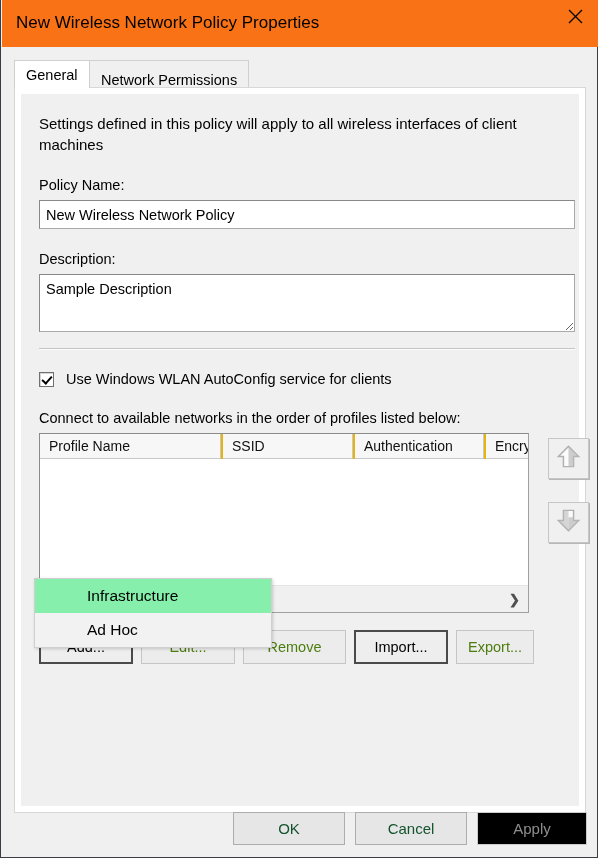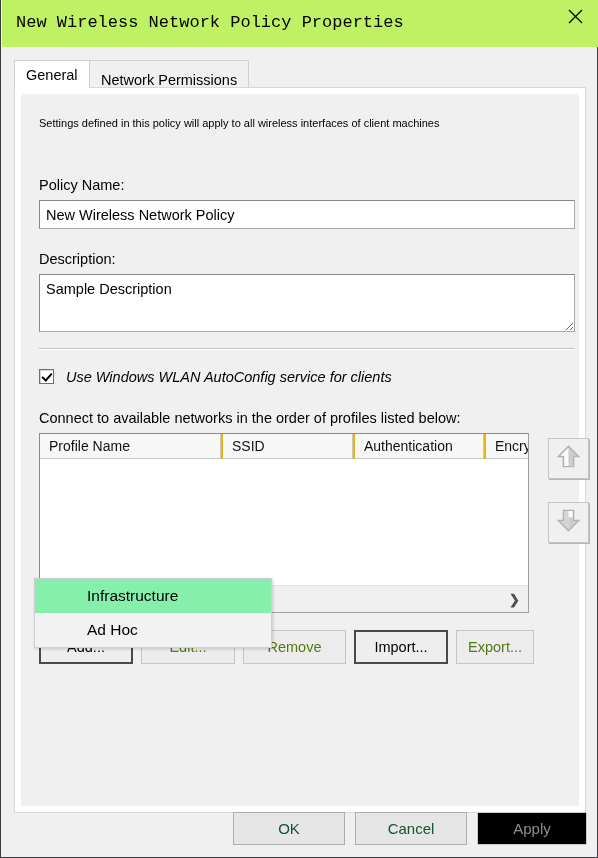--- a/index.html
+++ b/index.html
@@ -18,22 +18,21 @@
     background: #f0f0f0;
     border: 1px solid #3c3c44;
     border-top: none;
   }
 
   
   #titlebar {
     position: absolute;
     left: 1px; top: 0px;
     width: 596px; height: 47px;
-    background: #bef264;
-    font-family: Liberation Mono, monospace;
+    background: #f97316;
   }
   #title-text {
     position: absolute;
     left: 14px; top: 13px;
     font-size: 17px;
     color: #000000;
     white-space: nowrap;
   }
   #close-btn {
     position: absolute;
@@ -85,21 +84,21 @@
     width: 558px; height: 712px;
     background: #f0f0f0;
   }
 
   .stxt { position: absolute; font-size: 14.5px; color: #000; white-space: nowrap; }
 
   #intro {
     position: absolute;
     left: 18px; top: 19px;
     width: 510px;
-    font-size: 11px; color: #000;
+    font-size: 15px; color: #000;
     line-height: 21px;
   }
 
   #lbl-policy { left: 18px; top: 83px; }
   #lbl-desc   { left: 18px; top: 157px; }
   #lbl-connect{ left: 18px; top: 316px; }
 
   .field {
     position: absolute;
     background: #ffffff;
@@ -129,23 +128,22 @@
     width: 536px; height: 0;
     border-top: 1px solid #c4c4c4;
     border-bottom: 1px solid #fcfcfc;
   }
 
   
   #cb-row {
     position: absolute;
     left: 18px; top: 275px;
     height: 20px;
-    display: flex; 
-    cursor: default;
-    font-style: italic;
+    display: flex; align-items: center;
+    cursor: default;
   }
   #cb-box {
     width: 15px; height: 15px;
     background: #fff;
     border: 1px solid #707070;
     box-shadow: inset 1px 1px 0 #d5d5d5;
     position: relative;
     flex: none;
   }
   #cb-box::after {

